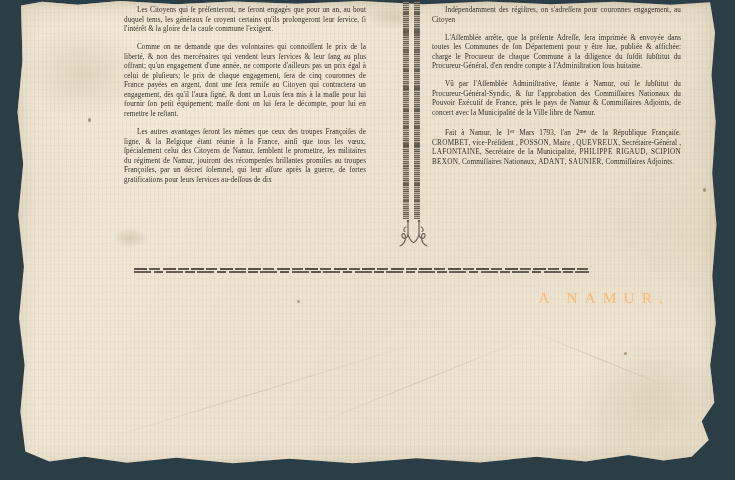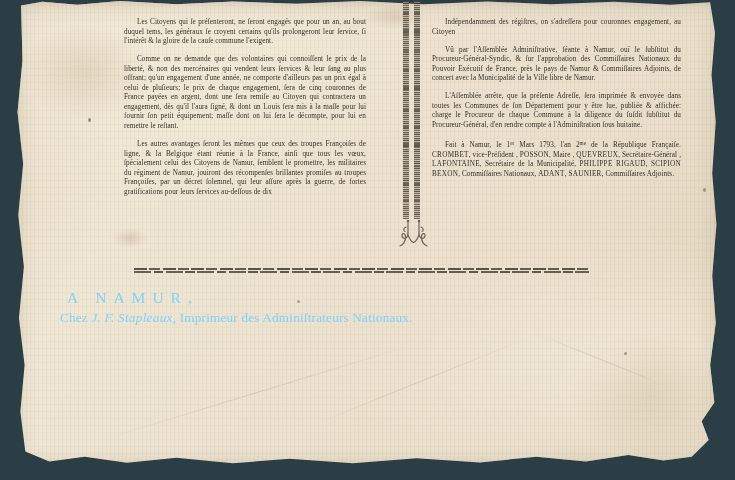--- a/index.html
+++ b/index.html
@@ -85,21 +85,21 @@
     line-height: 9.55px;
     text-align: justify;
     text-justify: inter-word;
     color: #33302a;
     letter-spacing: .01em;
   }
   #col-left  { left: 124px; width: 242px; }
   #col-right { left: 432px; width: 249px; }
 
   .col p {
-    margin: 16px 0 0 0;
+    margin: 4px 0 0 0;
     text-indent: 13px;
   }
   .col p + p { margin-top: 8.5px; }
   .col p:last-child { text-align: justify; }
 
   .sc { font-variant: small-caps; letter-spacing: .04em; }
   .sup { font-size: .72em; vertical-align: .45em; }
 
   
   #ornament {
@@ -166,22 +166,22 @@
       #3c362d 19.5px, #3c362d 29px,
       rgba(236,226,207,0) 29px, rgba(236,226,207,0) 31.5px);
     opacity: .80;
   }
 
   
   #imprint {
     position: absolute;
     left: 60px; top: 288px;
     width: 610px;
-    text-align: left;
-    color: #7dd3fc;
+    text-align: right;
+    color: #fdba74;
   }
   #imprint-city {
     font-size: 15.5px;
     letter-spacing: 7px;
     line-height: 19px;
     padding-left: 7px;
   }
   #imprint-line {
     font-size: 13.2px;
     line-height: 19px;
@@ -250,31 +250,28 @@
           <path d="M18 26 C18 38, 8 40, 6 32 C5 26, 12 25, 13 33 C14 42, 8 50, 2 52"></path>
           <path d="M18 30 C22 40, 26 44, 29 45"></path>
           <path d="M14 14 C9 16, 8 22, 12 23"></path>
         </g>
         <circle cx="18" cy="2" r="2.6" fill="#4a4339"></circle>
       </svg>
     </div>
 
     <div id="col-right" class="col">
       <p>Indépendamment des régiſtres, on s'adreſſera pour couronnes engagement, au Citoyen</p>
+      <p>L'Aſſemblée arrête, que la préſente Adreſſe, ſera imprimée &amp; envoyée dans toutes les Communes de ſon Département pour y être lue, publiée &amp; affichée: charge le Procureur de chaque Commune à la diligence du ſuſdit ſubſtitut du Procureur-Général, d'en rendre compte à l'Adminiſtration ſous huitaine.</p>
       <p>Vû par l'Aſſemblée Adminiſtrative, ſéante à Namur, ouï le ſubſtitut du Procureur-Général-Syndic, &amp; ſur l'approbation des Commiſſaires Nationaux du Pouvoir Exécutif de France, près le pays de Namur &amp; Commiſſaires Adjoints, de concert avec la Municipalité de la Ville libre de Namur.</p>
-      <p>L'Aſſemblée arrête, que la préſente Adreſſe, ſera imprimée &amp; envoyée dans toutes les Communes de ſon Département pour y être lue, publiée &amp; affichée: charge le Procureur de chaque Commune à la diligence du ſuſdit ſubſtitut du Procureur-Général, d'en rendre compte à l'Adminiſtration ſous huitaine.</p>
       <p id="closing">Fait à Namur, le 1<span class="sup">er</span> Mars 1793, l'an 2<span class="sup">me</span> de la République Françaiſe. <span class="sc">CROMBET</span>, vice-Préſident , <span class="sc">POSSON</span>, Maire ,  <span class="sc">QUEVREUX</span>,  Secrétaire-Général ,  <span class="sc">LAFONTAINE</span>, Secrétaire de la Municipalité, <span class="sc">PHILIPPE RIGAUD</span>, <span class="sc">SCIPION BEXON</span>, Commiſſaires Nationaux, <span class="sc">ADANT</span>, <span class="sc">SAUNIER</span>, Commiſſaires Adjoints.</p>
     </div>
 
     <div id="rule">
       <div class="rulebar" id="rule-top"></div>
       <div class="rulebar" id="rule-bot"></div>
     </div>
 
     <div id="imprint">
       <div id="imprint-city">A NAMUR,</div>
-      <div id="imprint-line">
-        <span>Chez </span><span class="init">J. F. </span><span class="nm">Stapleaux</span><span>, Imprimeur des Adminiſtrateurs Nationaux.</span>
-      </div>
     </div>
 
   </div>
 </div>
 
 </body></html>

